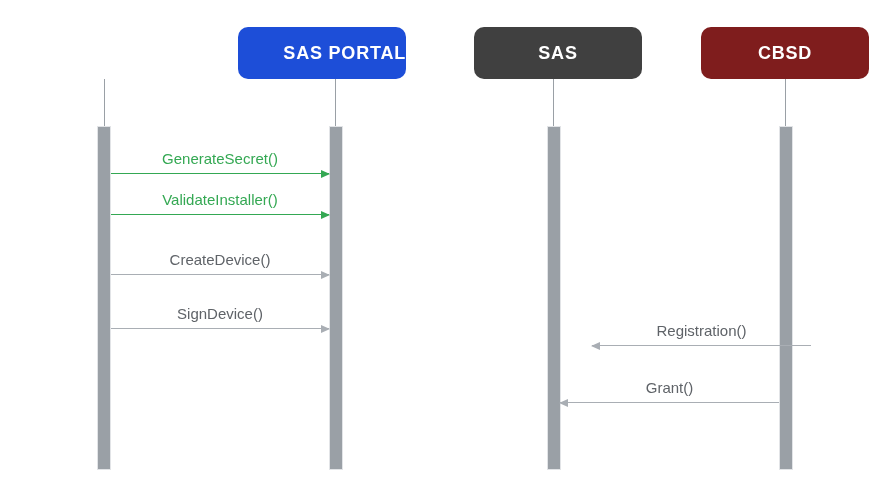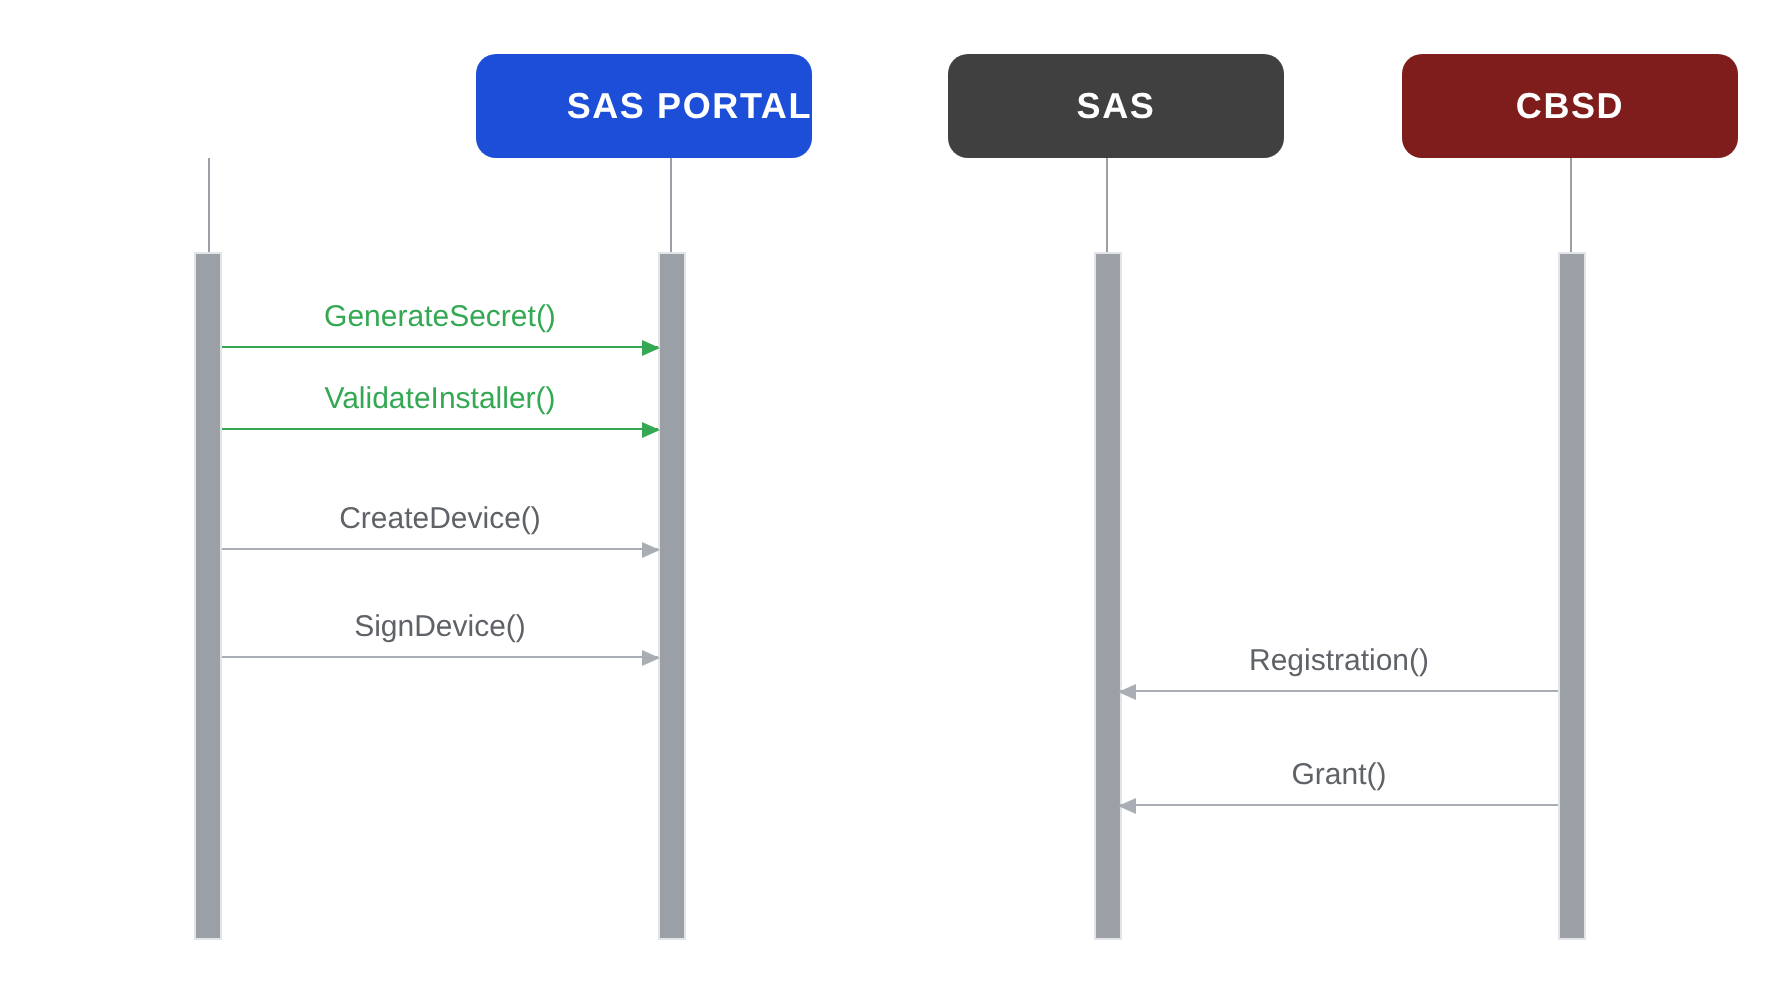--- a/index.html
+++ b/index.html
@@ -61,21 +61,21 @@
   .bar-cbsd       { left: 779px; }
 
   
   .msg { position: absolute; }
   .msg-span-left  { left: 111px; width: 218px; }
   .msg-span-right { left: 560px; width: 219px; }
   .msg-1 { top: 150px; }
   .msg-2 { top: 191px; }
   .msg-3 { top: 235px; margin-top: 16px; }
   .msg-4 { top: 277px; margin-top: 28px; }
-  .msg-5 { top: 322px; }
+  .msg-5 { top: 322px; padding-left: 32px; }
   .msg-6 { top: 363px; margin-top: 16px; }
 
   .msg-label {
     display: block;
     text-align: center;
     font-size: 15px;
     line-height: 18px;
     margin-bottom: 5px;
   }
   .msg-line {

